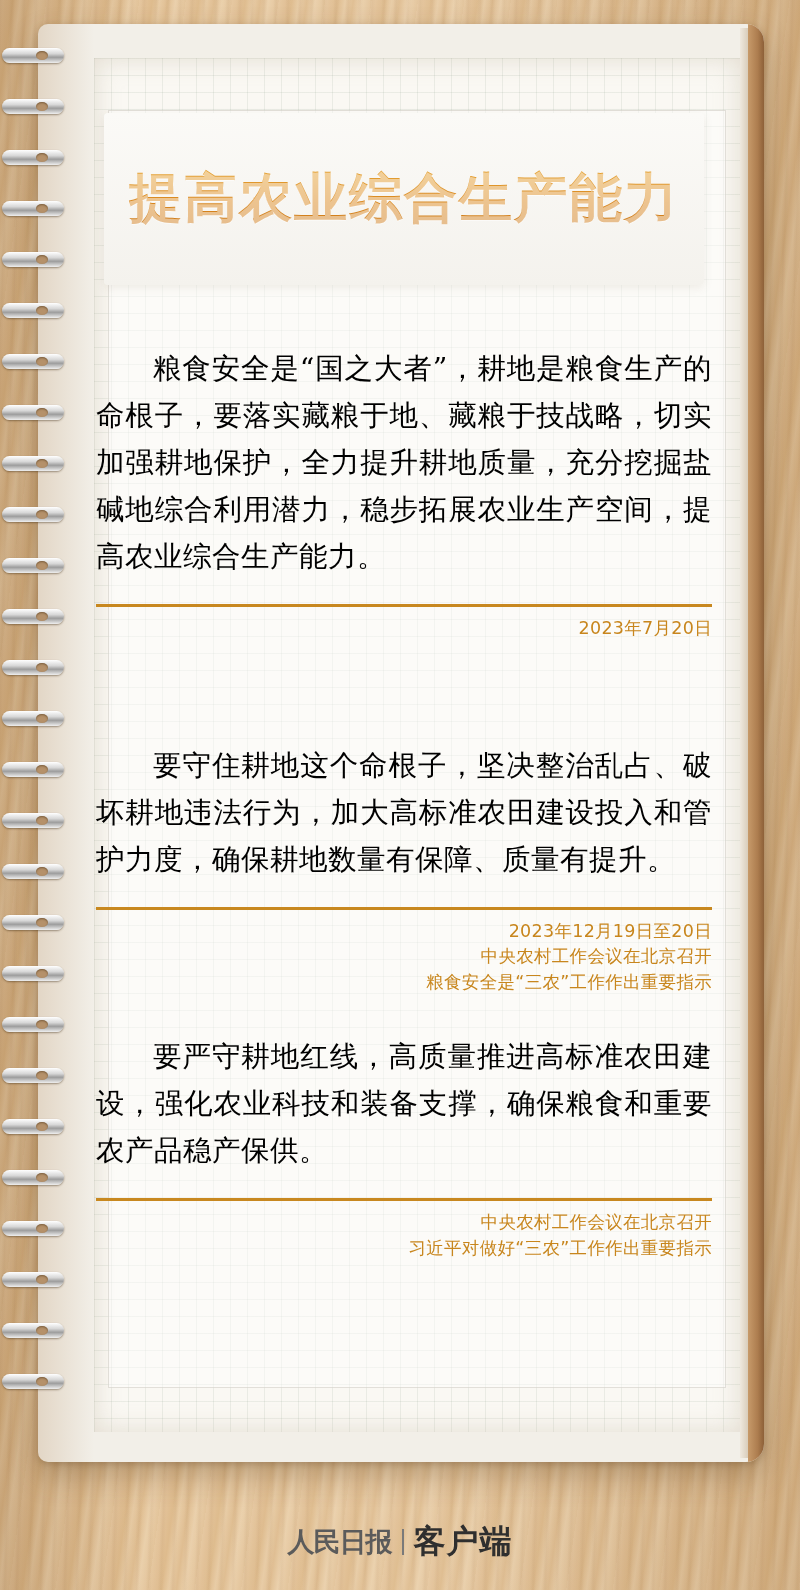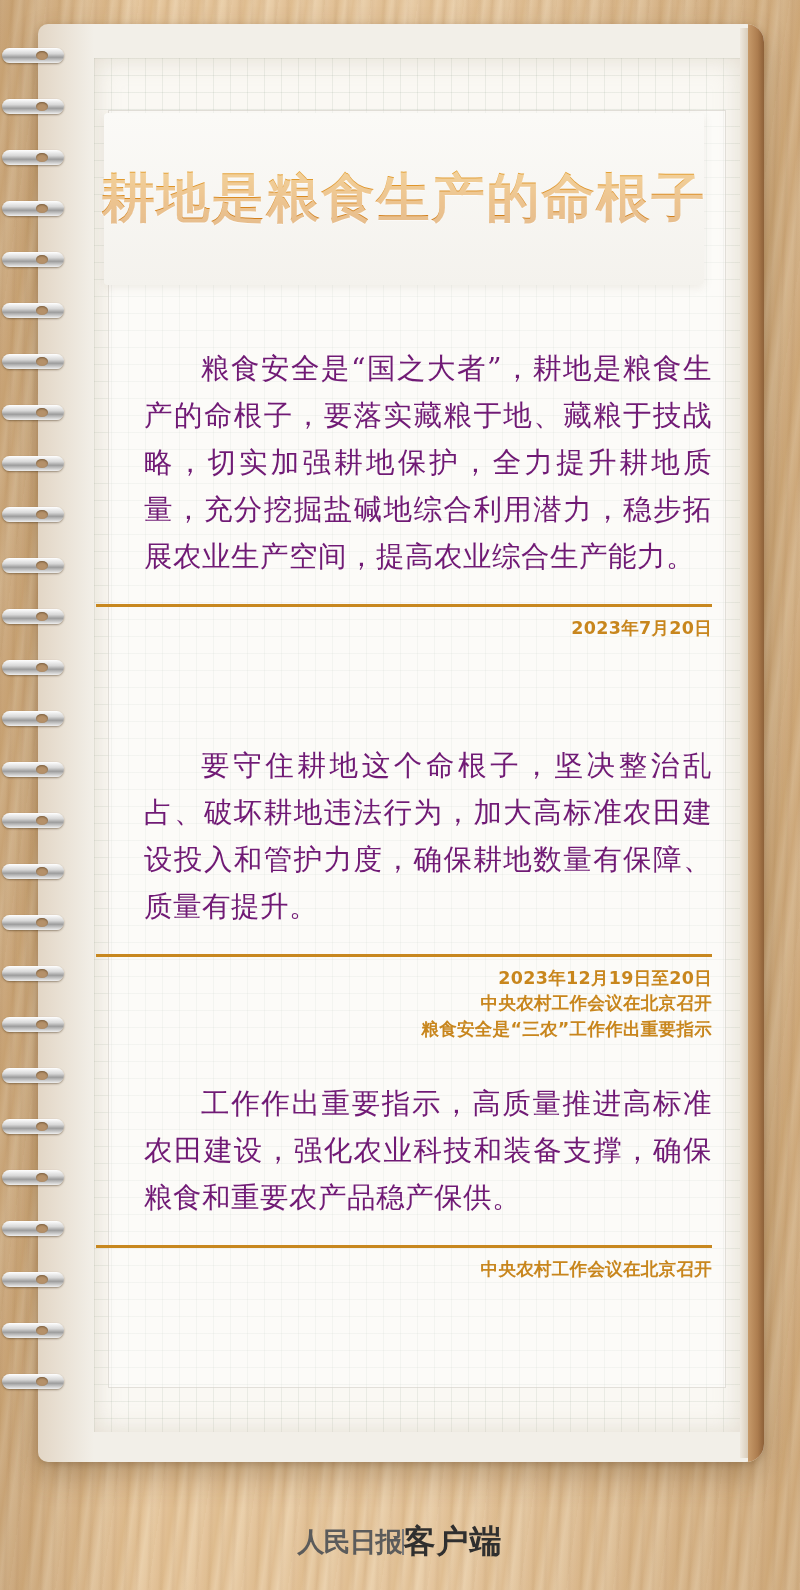--- a/index.html
+++ b/index.html
@@ -147,40 +147,39 @@
     position: absolute;
     left: 96px;
     top: 345px;
     width: 616px;
   }
   .quote-block { margin-bottom: 46px; }
   .quote-text {
     font-family: "DejaVu Serif", serif;
     font-size: 28.5px;
     line-height: 47px;
-    color: #701a75;
+    color: #000000;
     text-align: justify;
     text-indent: 57px;
     letter-spacing: 0.5px;
-    padding-left: 48px;
   }
   .rule {
     margin-top: 24px;
     height: 3px;
     background: #c8881f;
     width: 100%;
   }
   .attrib {
     margin-top: 9px;
     text-align: right;
     font-family: "DejaVu Sans", sans-serif;
     color: #c8861d;
     font-size: 17.5px;
     line-height: 25.5px;
-    font-weight: bold;
+    font-weight: normal;
     letter-spacing: 0.3px;
   }
 
   
   .b1 { margin-bottom: 100px; }
   .b2 { margin-bottom: 38px; }
 
   
   .rings {
     position: absolute;
@@ -219,21 +218,21 @@
 
   
   .footer {
     position: absolute;
     left: 0;
     bottom: 26px;
     width: 800px;
     display: flex;
     align-items: center;
     justify-content: center;
-    gap: 0;
+    gap: 10px;
   }
   .logo-cn {
     font-family: "DejaVu Serif", serif;
     font-size: 27px;
     font-weight: bold;
     color: #5b5b5b;
     letter-spacing: -1px;
   }
   .logo-divider {
     width: 2px;
@@ -258,21 +257,21 @@
 <div class="notebook">
   <div class="page-edge"></div>
   <div class="page-edge2"></div>
   <div class="binding"></div>
   <div class="page">
     <div class="page-inner"></div>
   </div>
 </div>
 
 <div class="title-plate">
-  <div class="title-text">耕地是粮食生产的命根子</div>
+  <div class="title-text">提高农业综合生产能力</div>
 </div>
 
 <div class="content">
 
   <div class="quote-block b1">
     <div class="quote-text">粮食安全是“国之大者”，耕地是粮食生产的命根子，要落实藏粮于地、藏粮于技战略，切实加强耕地保护，全力提升耕地质量，充分挖掘盐碱地综合利用潜力，稳步拓展农业生产空间，提高农业综合生产能力。</div>
     <div class="rule"></div>
     <div class="attrib">
       <div>2023年7月20日</div>
     </div>
@@ -282,24 +281,25 @@
     <div class="quote-text">要守住耕地这个命根子，坚决整治乱占、破坏耕地违法行为，加大高标准农田建设投入和管护力度，确保耕地数量有保障、质量有提升。</div>
     <div class="rule"></div>
     <div class="attrib">
       <div>2023年12月19日至20日</div>
       <div>中央农村工作会议在北京召开</div>
       <div>粮食安全是“三农”工作作出重要指示</div>
     </div>
   </div>
 
   <div class="quote-block">
-    <div class="quote-text">工作作出重要指示，高质量推进高标准农田建设，强化农业科技和装备支撑，确保粮食和重要农产品稳产保供。</div>
+    <div class="quote-text">要严守耕地红线，高质量推进高标准农田建设，强化农业科技和装备支撑，确保粮食和重要农产品稳产保供。</div>
     <div class="rule"></div>
     <div class="attrib">
       <div>中央农村工作会议在北京召开</div>
+      <div>习近平对做好“三农”工作作出重要指示</div>
     </div>
   </div>
 
 </div>
 
 <div class="rings" id="rings">
     <div class="ring" style="top:48px">
       <div class="wire"></div>
       <div class="hole"></div>
     </div>

